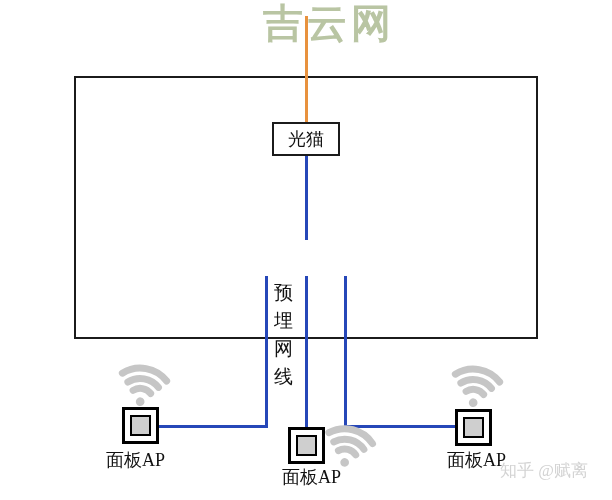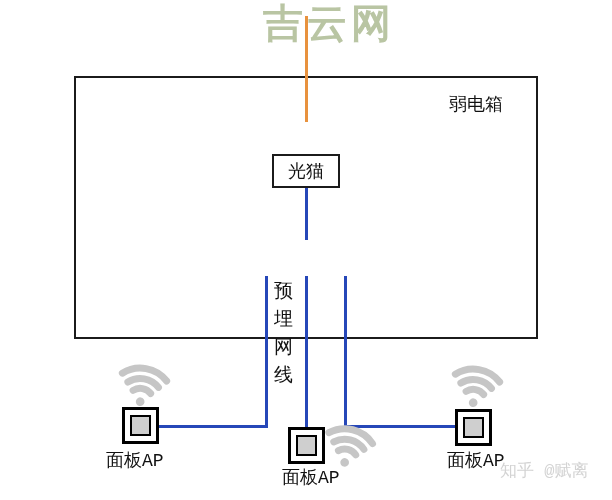--- a/index.html
+++ b/index.html
@@ -1,21 +1,21 @@
 <!DOCTYPE html>
 <html><head>
 <meta charset="utf-8">
 <style>
   html,body{margin:0;padding:0;background:#ffffff;}
   .canvas{
     position:relative;
     width:612px;height:500px;
     background:#ffffff;
     overflow:hidden;
-    font-family:Liberation Mono, monospace;
+    font-family:Liberation Serif, serif;
     color:#111111;
   }
   .abs{position:absolute;}
 
   
   .wm-top{
     left:263px;top:-4px;
     font-size:40px;font-weight:bold;
     letter-spacing:4px;
     color:#b9c5a3;
@@ -54,21 +54,21 @@
   .wire-ac-left-v{left:265px;top:276px;width:3px;height:152px;}
   .wire-ac-center-v{left:305px;top:276px;width:3px;height:153px;}
   .wire-ac-right-v{left:344px;top:276px;width:3px;height:152px;}
   .wire-left-h{left:158px;top:425px;width:110px;height:3px;}
   .wire-right-h{left:344px;top:425px;width:113px;height:3px;}
 
   
   .node{
     background:#ffffff;
     border:2px solid #1b1b1b;
-    display:flex;align-items:center;justify-content:center;margin-top:32px;
+    display:flex;align-items:center;justify-content:center;
   }
   .modem-box{left:272px;top:122px;width:64px;height:30px;font-size:18px;}
   .ac-box{left:259px;top:238px;width:90px;height:36px;font-size:22px;}
 
   
   .cable-label{
     left:274px;top:283px;
     display:flex;flex-direction:column;align-items:center;
     gap:9px;
     font-size:19px;line-height:19px;
@@ -91,21 +91,20 @@
 </style>
 </head>
 <body>
 
 <div class="canvas">
 
   <div class="abs wm-top">吉云网</div>
 
 
   <div class="abs weak-box"></div>
-  <div class="abs weak-box-label">弱电箱</div>
 
   <div class="abs wire-fiber"></div>
   <div class="abs wire wire-modem-ac"></div>
   <div class="abs wire wire-ac-left-v"></div>
   <div class="abs wire wire-ac-center-v"></div>
   <div class="abs wire wire-ac-right-v"></div>
   <div class="abs wire wire-left-h"></div>
   <div class="abs wire wire-right-h"></div>
 
   <div class="abs node modem-box">

